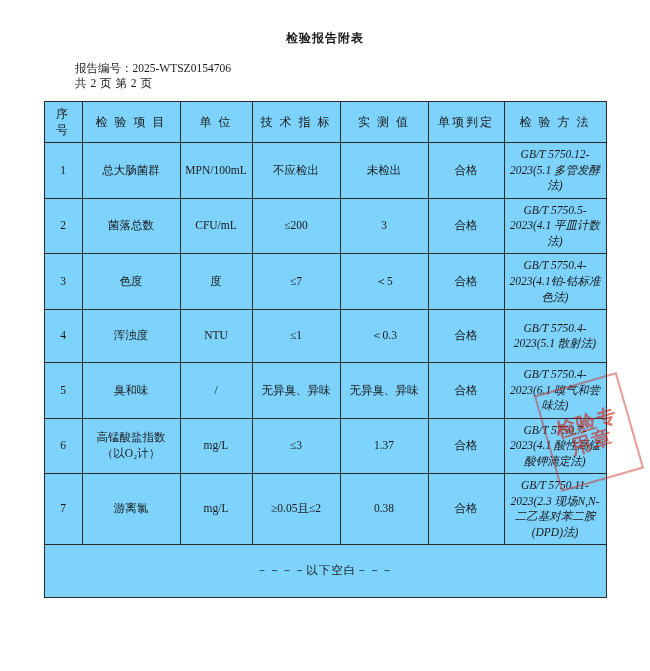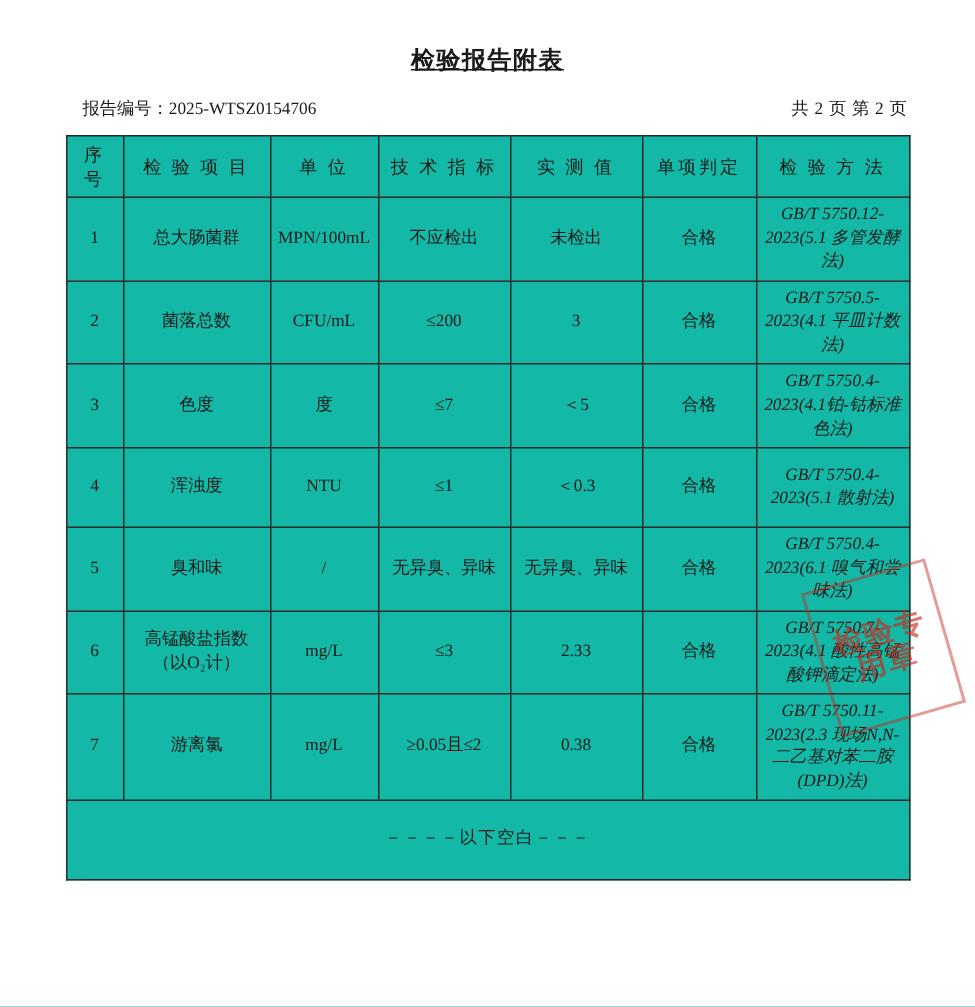--- a/index.html
+++ b/index.html
@@ -17,49 +17,49 @@
   }
   .page {
     position: relative;
     width: 650px;
     height: 671px;
     box-sizing: border-box;
     padding: 0;
   }
   .doc-title {
     text-align: center;
-    font-size: 16px;
+    font-size: 12px;
     font-weight: bold;
     letter-spacing: 1px;
     margin-top: 30px;
     margin-bottom: 0;
     font-family: "Liberation Serif", "DejaVu Serif", serif;
-    text-decoration: underline;
   }
   .meta-row {
     display: flex;
     justify-content: space-between;
     align-items: baseline;
     margin: 14px 45px 10px 55px;
     font-size: 11.5px;
+    flex-direction: column;
   }
   .report-no {
     white-space: nowrap;
   }
   .page-no {
     white-space: nowrap;
     letter-spacing: 0.5px;
     margin-left: 20px;
   }
   table.report {
     border-collapse: collapse;
     width: 562px;
     margin: 0 auto;
     table-layout: fixed;
-    background: #14b8a6;
+    background: #7dd3fc;
   }
   table.report th, table.report td {
     border: 1px solid #2b2b2b;
     text-align: center;
     vertical-align: middle;
     font-size: 11.5px;
     padding: 4px 3px;
     line-height: 1.35;
     font-family: "Liberation Serif", "DejaVu Serif", serif;
   }
@@ -198,21 +198,21 @@
         <td>无异臭、异味</td>
         <td>无异臭、异味</td>
         <td>合格</td>
         <td class="method">GB/T 5750.4-2023(6.1 嗅气和尝味法)</td>
       </tr>
       <tr>
         <td>6</td>
         <td>高锰酸盐指数（以O₂计）</td>
         <td>mg/L</td>
         <td>≤3</td>
-        <td>2.33</td>
+        <td>1.37</td>
         <td>合格</td>
         <td class="method">GB/T 5750.7-2023(4.1 酸性高锰酸钾滴定法)</td>
       </tr>
       <tr>
         <td>7</td>
         <td>游离氯</td>
         <td>mg/L</td>
         <td>≥0.05且≤2</td>
         <td>0.38</td>
         <td>合格</td>

